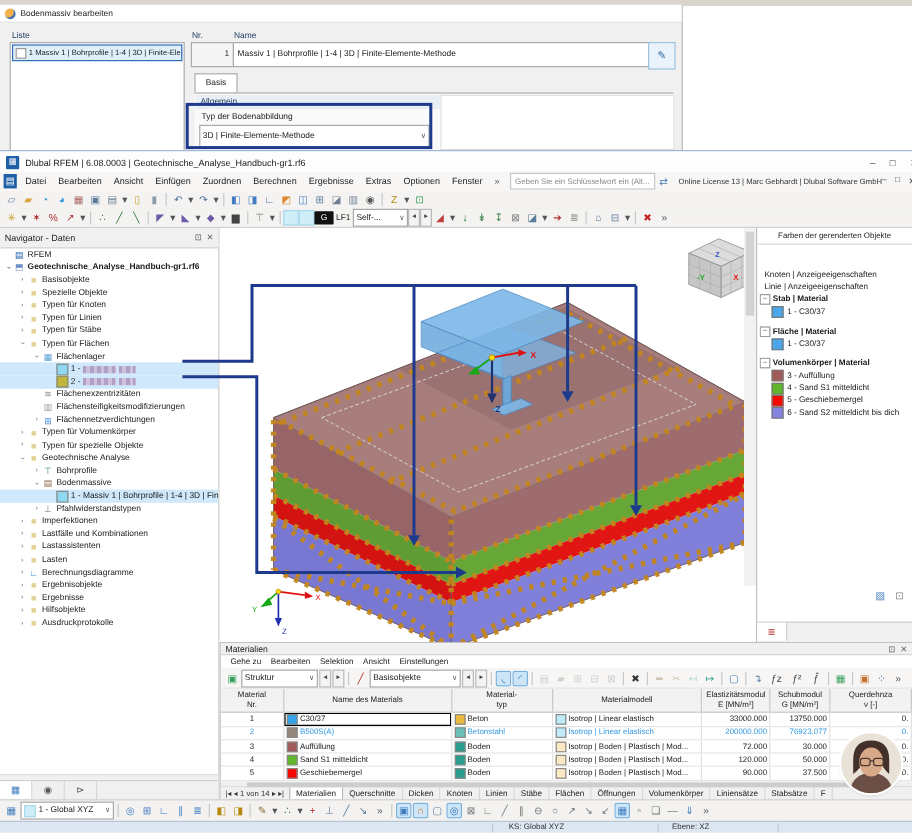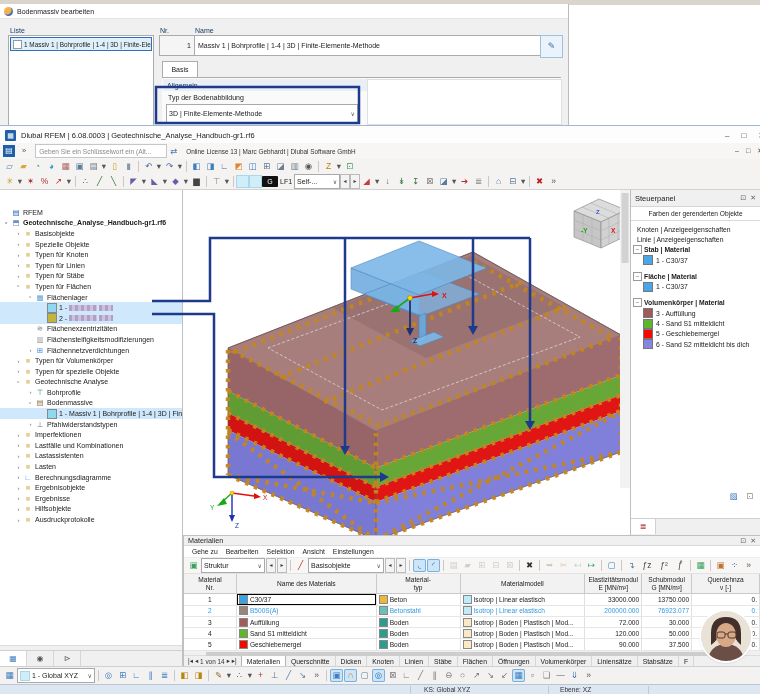--- a/index.html
+++ b/index.html
@@ -166,20 +166,32 @@
     <span id="title-text">Dlubal RFEM | 6.08.0003 | Geotechnische_Analyse_Handbuch-gr1.rf6</span>
     <span class="winctl">
       <span>–</span>
       <span>□</span>
       <span>✕</span>
     </span>
   </div>
 
   <div id="menubar" class="abs">
     <span id="rfem-badge">▤</span>
+    <span id="main-menus" style="display:flex;">
+        <span class="menu-item">Datei</span>
+        <span class="menu-item">Bearbeiten</span>
+        <span class="menu-item">Ansicht</span>
+        <span class="menu-item">Einfügen</span>
+        <span class="menu-item">Zuordnen</span>
+        <span class="menu-item">Berechnen</span>
+        <span class="menu-item">Ergebnisse</span>
+        <span class="menu-item">Extras</span>
+        <span class="menu-item">Optionen</span>
+        <span class="menu-item">Fenster</span>
+      </span>
     <span class="menu-item" style="color:#555;">»</span>
     <div id="search-box">
       <span>Geben Sie ein Schlüsselwort ein (Alt...</span>
     </div>
     <span class="icon" style="color:#4a7ab5;">⇄</span>
     <span id="license-text">Online License 13 | Marc Gebhardt | Dlubal Software GmbH</span>
     <span class="winctl" style="gap:7px;font-size:7px;">
       <span>–</span>
       <span>□</span>
       <span>✕</span>
@@ -268,20 +280,27 @@
         <span class="icon" style="color: rgb(90, 123, 156);">⌂</span>
         <span class="icon" style="color: rgb(90, 123, 156);">⊟</span>
         <span class="icon" style="color: rgb(85, 85, 85); width: 6px;">▾</span>
         <span class="tsep"></span>
         <span class="icon" style="color: rgb(192, 32, 32);">✖</span>
         <span class="icon" style="color: rgb(85, 85, 85);">»</span>
       </span>
   </div>
 
   <div id="navigator" class="abs">
+    <div class="panel-title">
+      <span>Navigator - Daten</span>
+      <span class="pt-btns">
+        <span>⊡</span>
+        <span>✕</span>
+      </span>
+    </div>
     <div id="nav-tree">
         <div class="trow" style="padding-left: 2px;">
           <span class="chev"></span>
           <span class="ticon" style="color: rgb(31, 95, 168);">▤</span>
           <span>RFEM</span>
         </div>
         <div class="trow bold" style="padding-left: 2px;">
           <span class="chev open">›</span>
           <span class="ticon" style="color: rgb(109, 143, 199);">⬒</span>
           <span>Geotechnische_Analyse_Handbuch-gr1.rf6</span>
@@ -531,27 +550,20 @@
         <text x="398" y="43" font-size="6.5" fill="#18a818" stroke="none" font-weight="bold">-Y</text>
         <text x="428" y="43" font-size="6.5" fill="#e01010" stroke="none" font-weight="bold">X</text>
       </g>
 
       <rect x="437" y="0" width="10" height="298" fill="#f2f2f2"></rect>
       <rect x="438.5" y="3" width="7" height="70" fill="#d2d2d2"></rect>
     </svg>
   </div>
 
   <div id="steuerpanel" class="abs">
-    <div class="panel-title">
-      <span>Steuerpanel</span>
-      <span class="pt-btns">
-        <span>⊡</span>
-        <span>✕</span>
-      </span>
-    </div>
     <div id="sp-header">Farben der gerenderten Objekte</div>
     <div id="sp-list">
         <div class="sprow" style="padding-left: 4px;">
           <span>Knoten | Anzeigeeigenschaften</span>
         </div>
         <div class="sprow" style="padding-left: 4px;">
           <span>Linie | Anzeigeeigenschaften</span>
         </div>
         <div class="sprow">
           <span class="minus">–</span>

